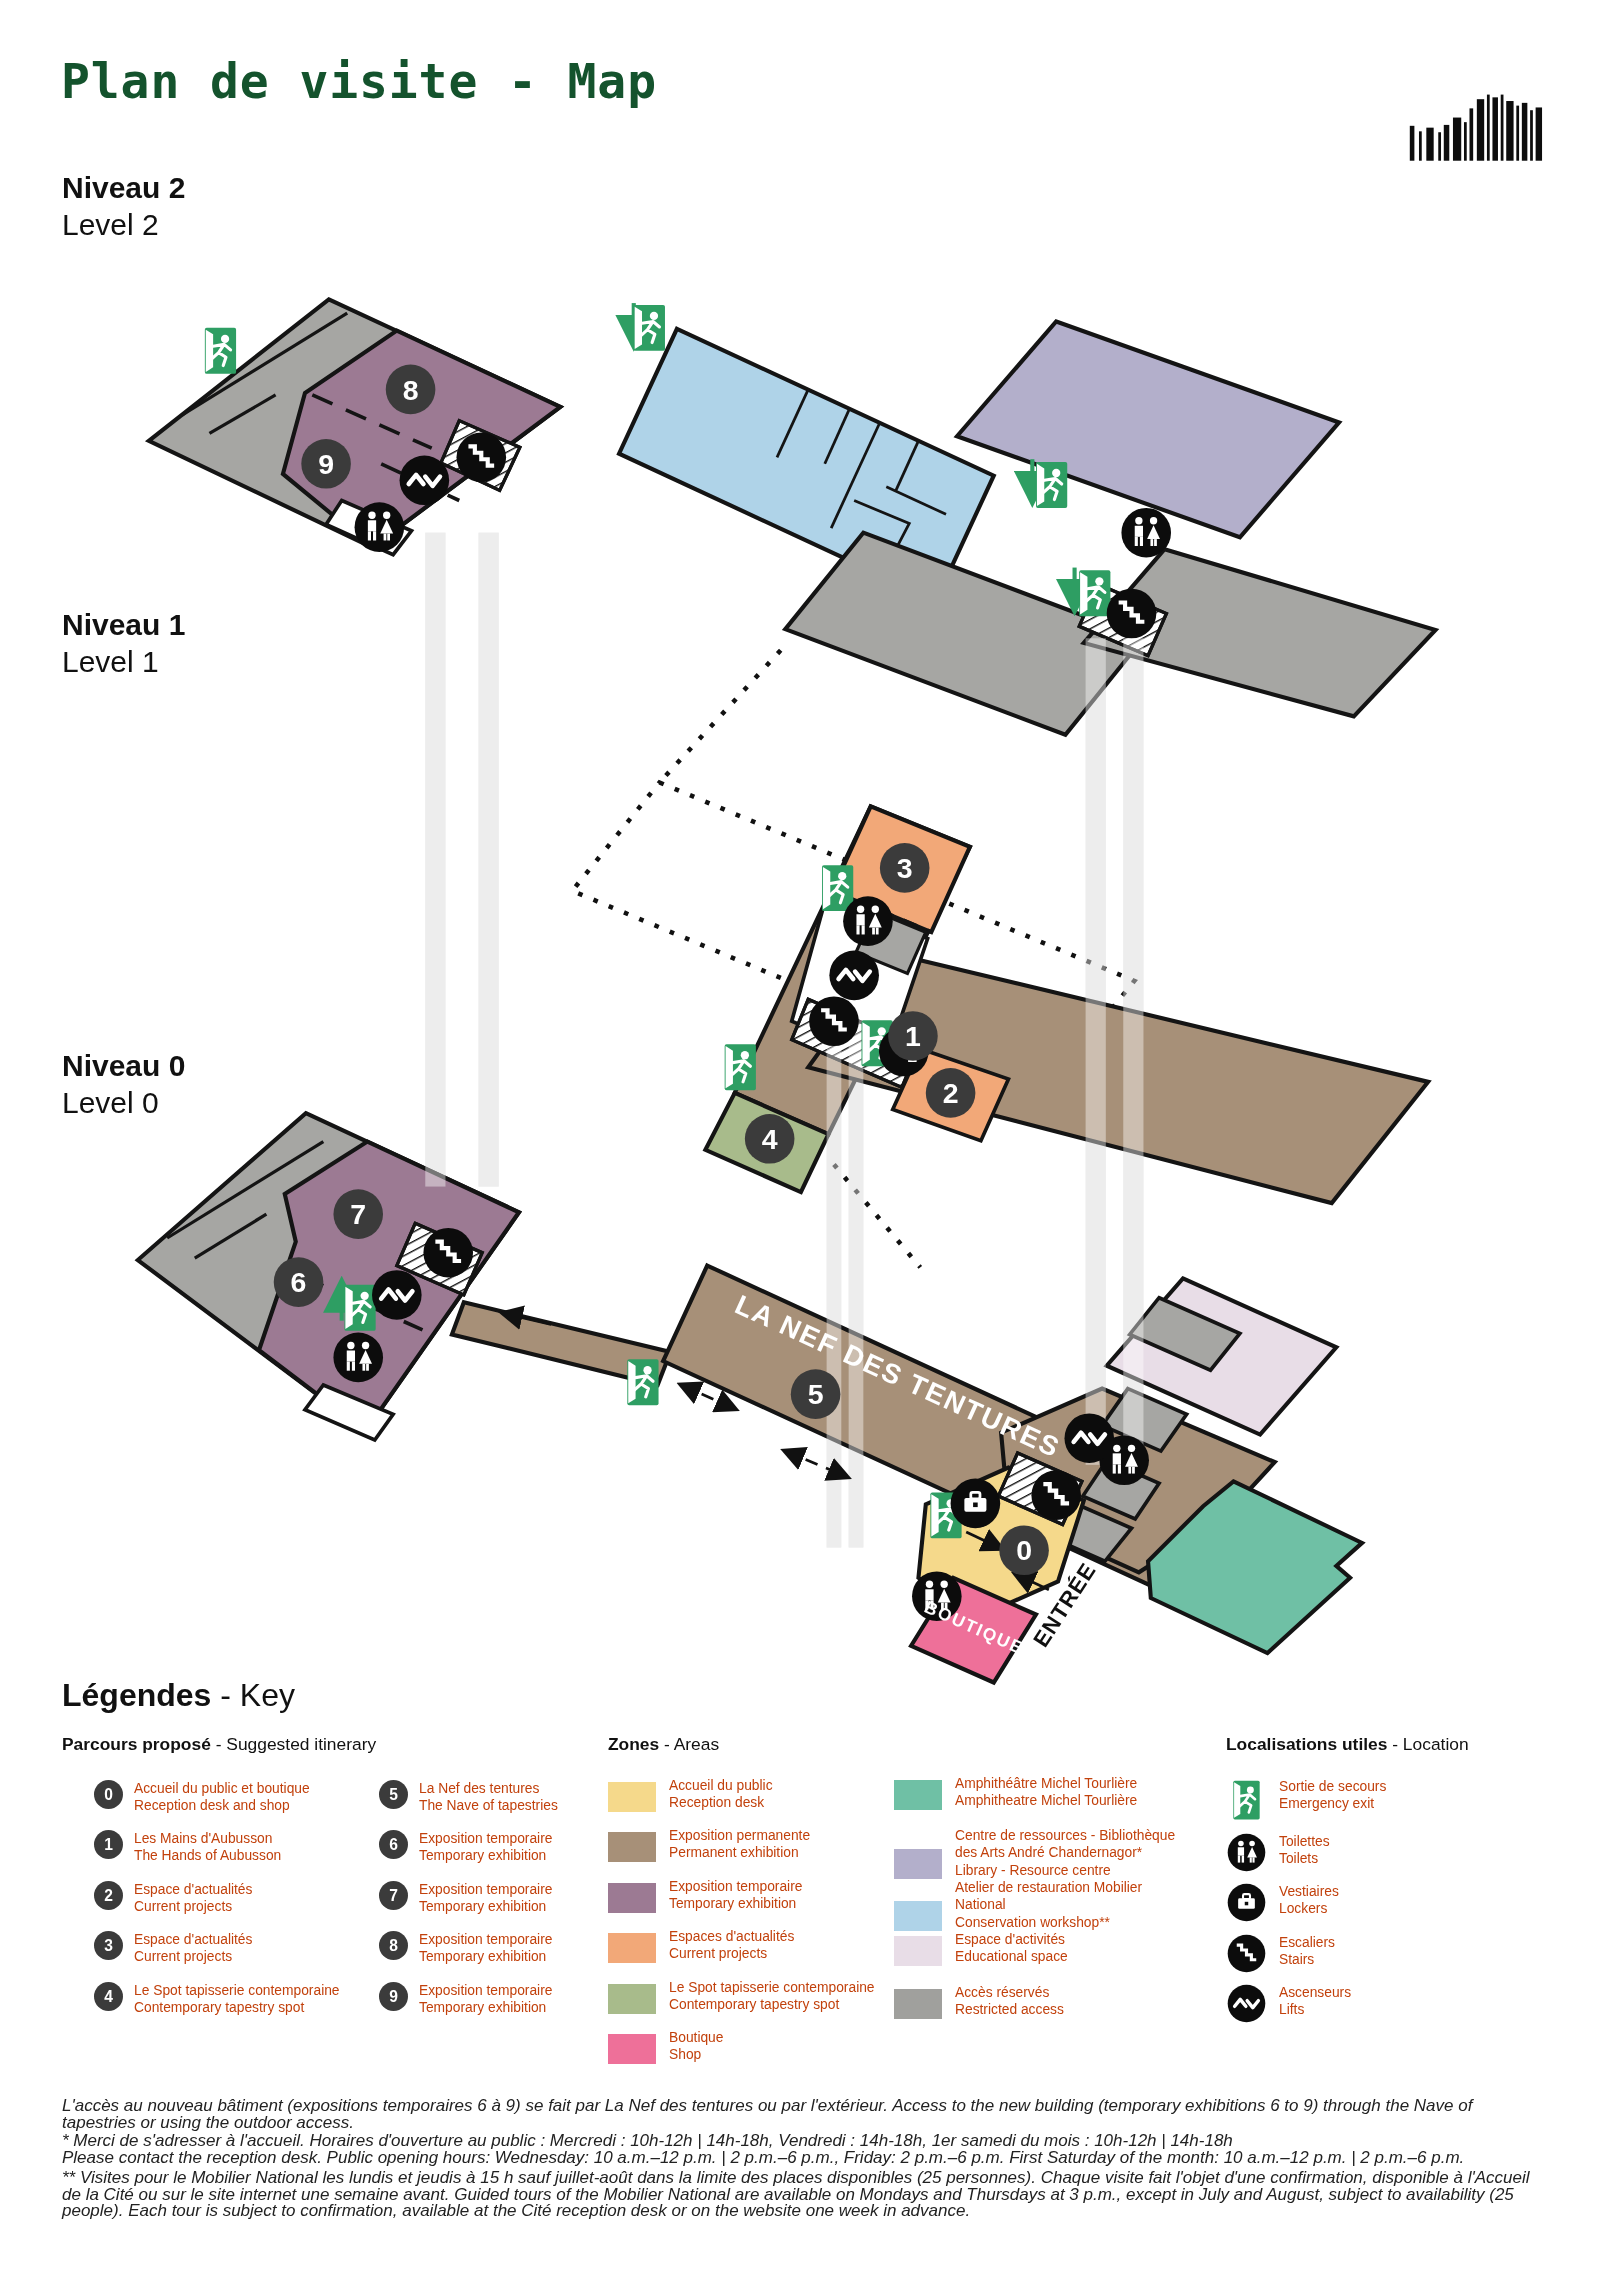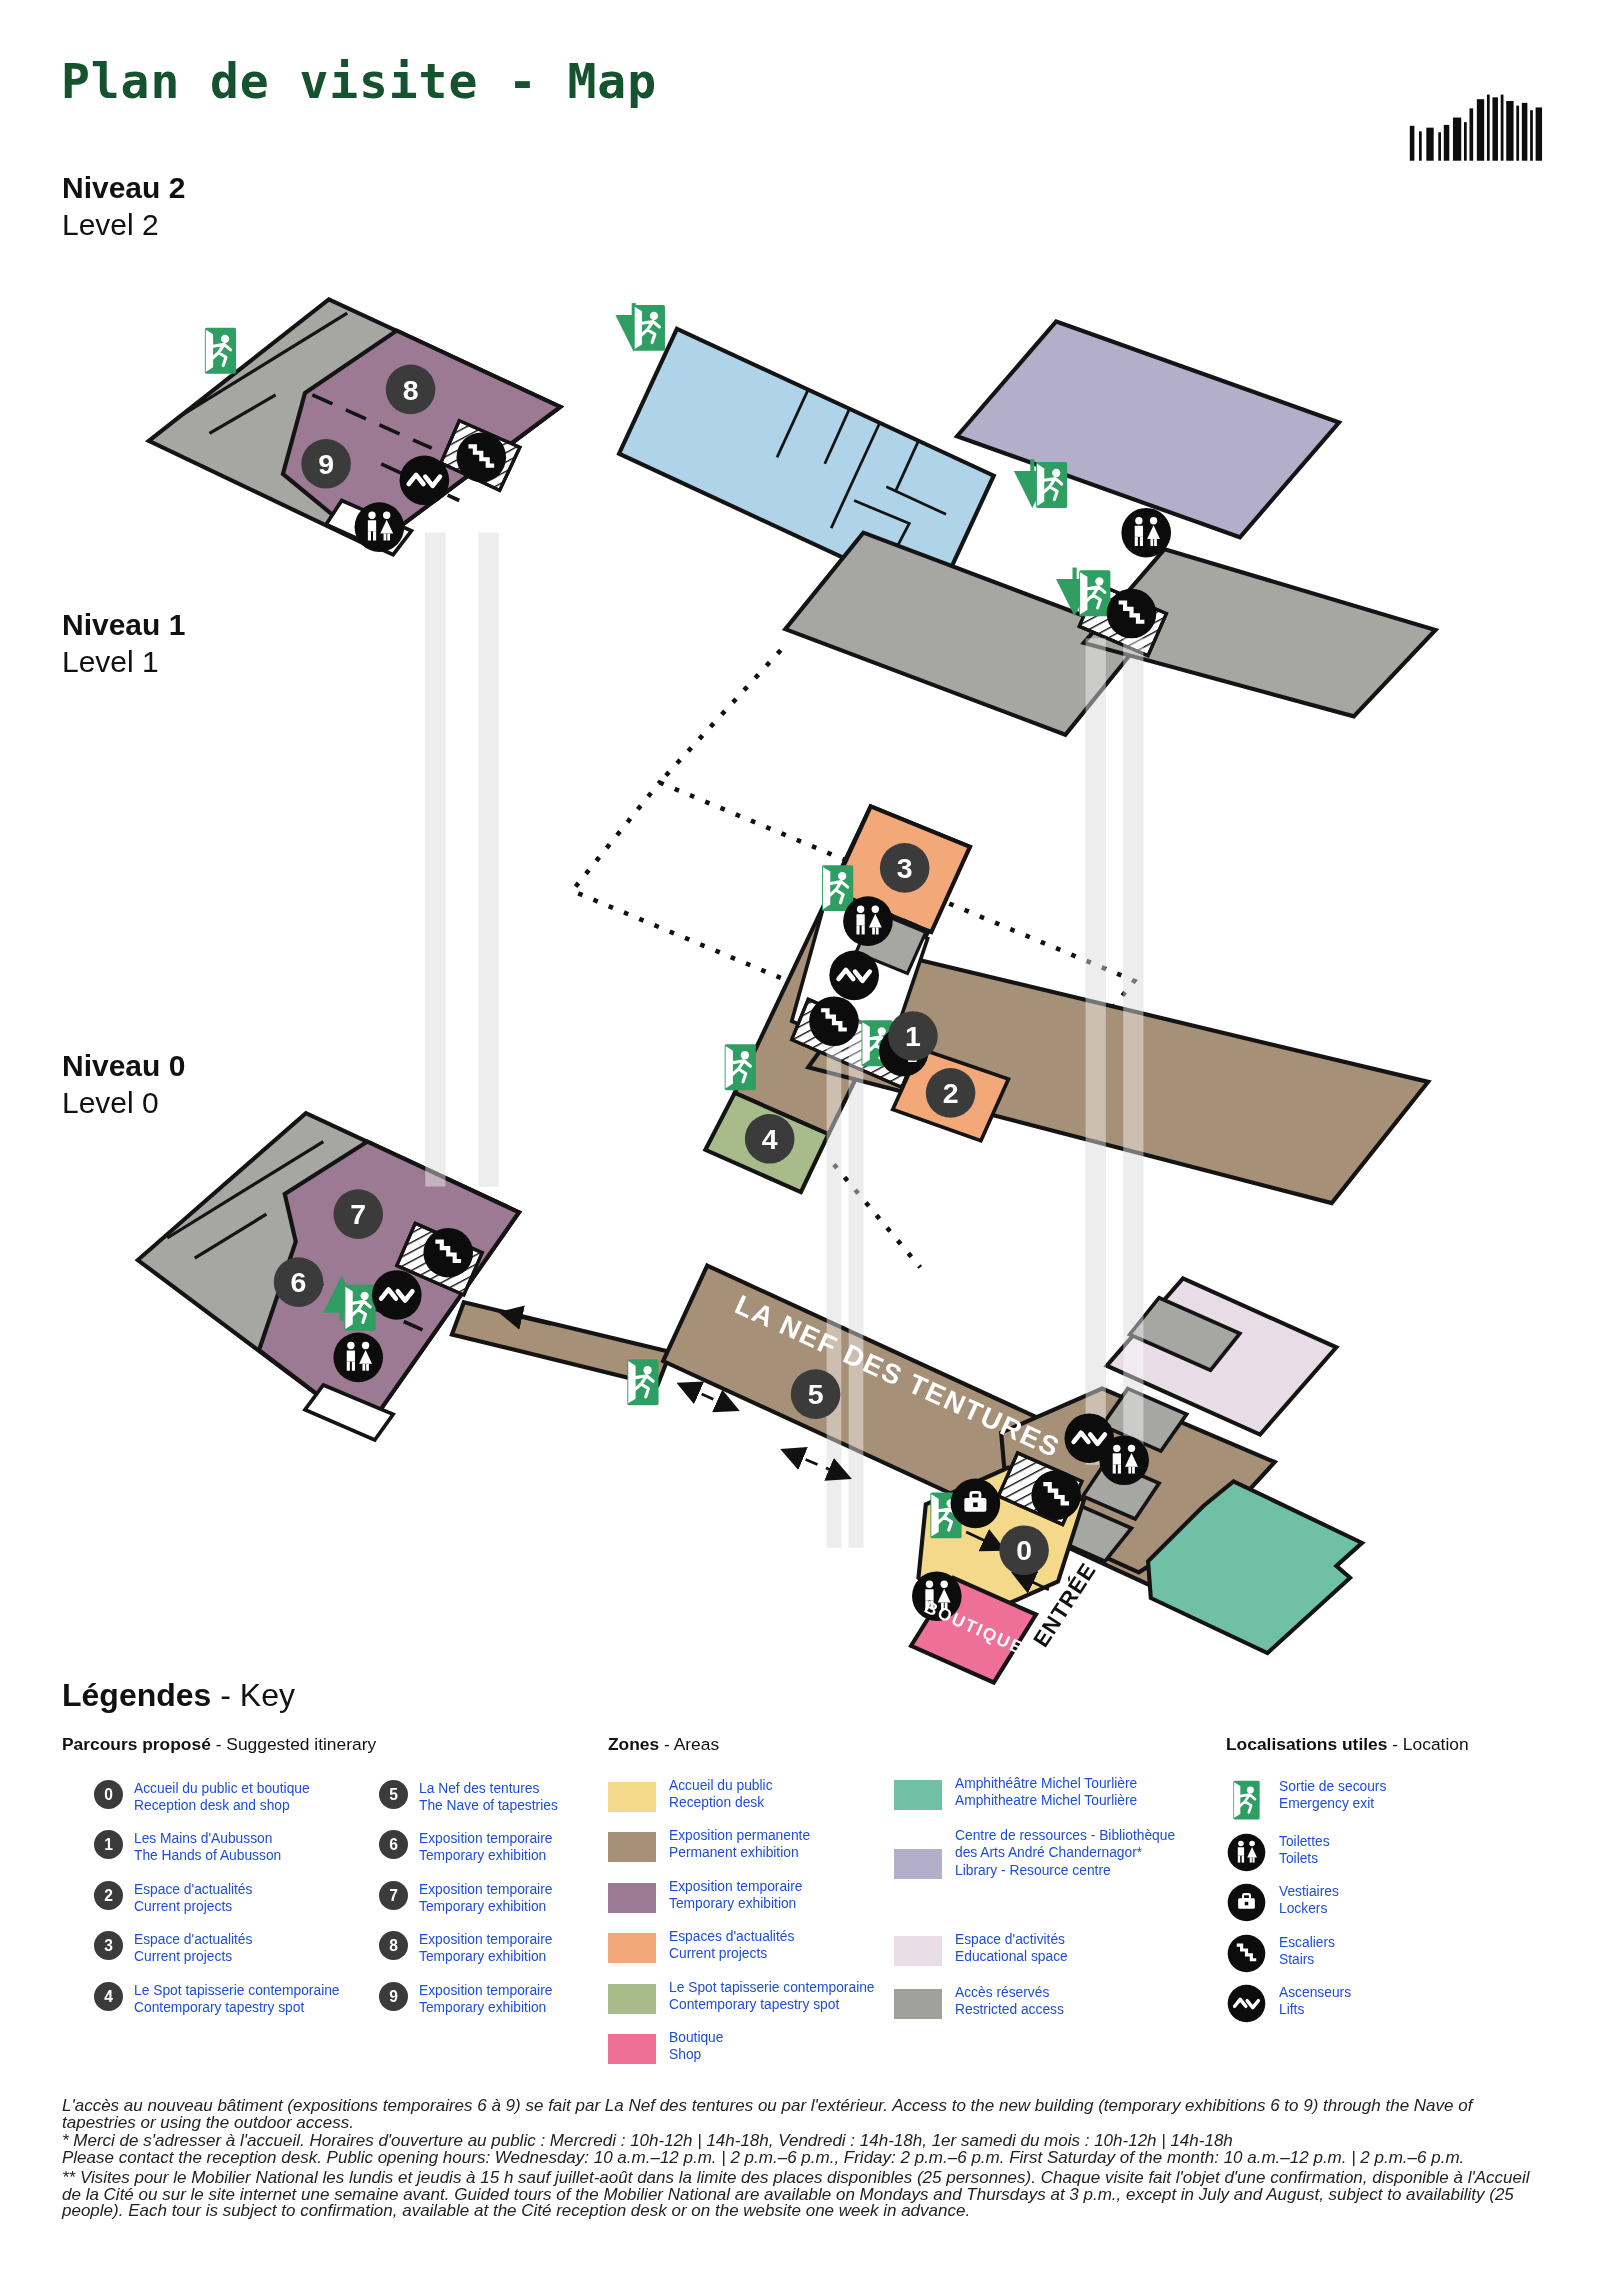--- a/index.html
+++ b/index.html
@@ -10,21 +10,21 @@
            font-size:48px;letter-spacing:0.9px;color:#14532d;}
   .lvl .fr{font-size:30px;font-weight:700;line-height:37px;}
   .lvl .en{font-size:30px;font-weight:400;line-height:37px;}
   .leg-h{font-size:32px;}
   .leg-h .b{font-weight:700;}
   .colh{font-size:17.4px;}
   .colh .b{font-weight:700;}
   .prow{display:flex;align-items:flex-start;gap:11px;width:275px;}
   .pbadge{flex:0 0 auto;width:29px;height:29px;border-radius:50%;background:#3B3B3B;color:#fff;
           font-size:15.6px;font-weight:700;display:flex;align-items:center;justify-content:center;}
-  .ptxt{font-size:13.8px;line-height:17.4px;color:#1d4ed8;}
+  .ptxt{font-size:13.8px;line-height:17.4px;color:#c2410c;}
   .zrow{display:flex;align-items:flex-end;gap:13px;}
   .swatch{flex:0 0 auto;width:48px;height:30px;}
   .zt{width:237px;font-size:13.8px;line-height:17.4px;}
   .lrow{display:flex;align-items:flex-start;gap:13px;}
   .licon{flex:0 0 auto;width:40px;display:flex;justify-content:center;}
   .foot{font-style:italic;font-size:17px;line-height:16.5px;color:#222;width:1469px;margin-top:10px;}
   svg text{font-family:"Liberation Sans",sans-serif;}
   .badge-t{fill:#fff;font-size:31px;font-weight:700;text-anchor:middle;}
   .nef-t{fill:#fff;font-size:30px;font-weight:700;letter-spacing:2px;}
   .bout-t{fill:#fff;font-size:19px;font-weight:700;letter-spacing:2px;text-anchor:middle;}
@@ -397,20 +397,24 @@
   </div>
 
   <div class="abs zrow" style="left:894px;top:1775px">
     <span class="swatch" style="background: rgb(111, 192, 165);"></span>
     <span class="ptxt zt"><span>Amphithéâtre Michel Tourlière</span><br><span>Amphitheatre Michel Tourlière</span></span>
   </div>
   <div class="abs zrow" style="left:894px;top:1827px">
     <span class="swatch" style="background: rgb(179, 175, 203);"></span>
     <span class="ptxt zt"><span>Centre de ressources - Bibliothèque des Arts André Chandernagor*</span><br><span>Library - Resource centre</span></span>
   </div>
+  <div class="abs zrow" style="left:894px;top:1879px">
+    <span class="swatch" style="background: rgb(175, 211, 232);"></span>
+    <span class="ptxt zt"><span>Atelier de restauration Mobilier National</span><br><span>Conservation workshop**</span></span>
+  </div>
   <div class="abs zrow" style="left:894px;top:1931px">
     <span class="swatch" style="background: rgb(232, 221, 231);"></span>
     <span class="ptxt zt"><span>Espace d'activités</span><br><span>Educational space</span></span>
   </div>
   <div class="abs zrow" style="left:894px;top:1984px">
     <span class="swatch" style="background: rgb(160, 160, 157);"></span>
     <span class="ptxt zt"><span>Accès réservés</span><br><span>Restricted access</span></span>
   </div>
 
   <div class="abs lrow" style="left:1226px;top:1778px">

